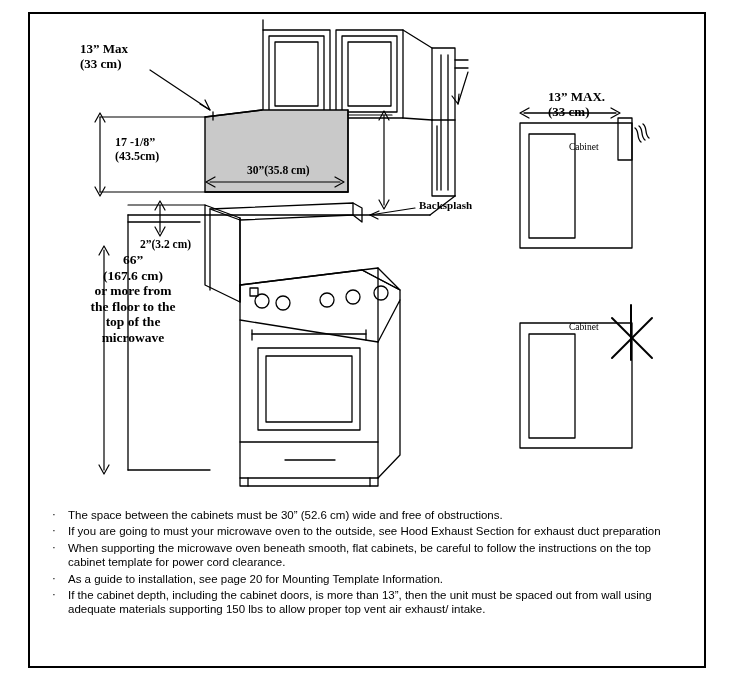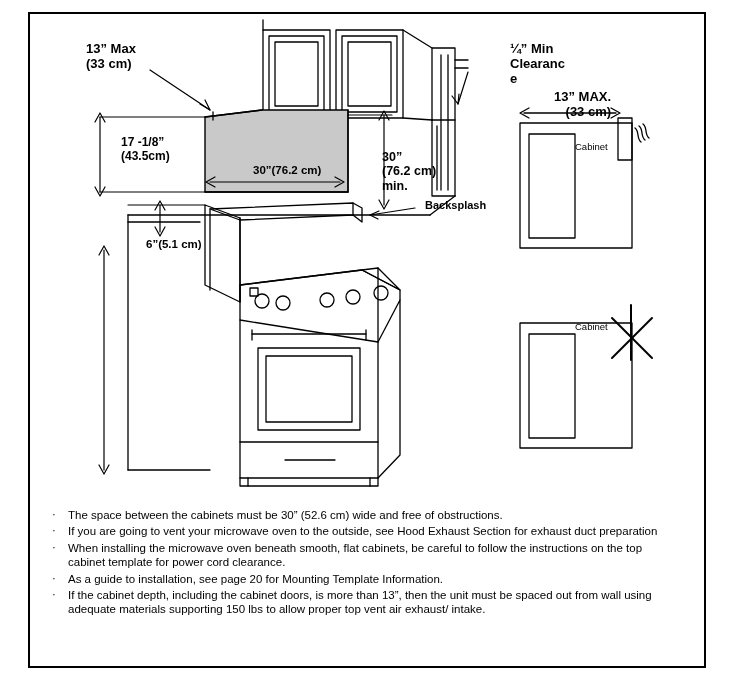--- a/index.html
+++ b/index.html
@@ -28,25 +28,24 @@
   }
   .svg-layer {
     position: absolute;
     left: 0;
     top: 0;
     width: 732px;
     height: 680px;
   }
   .lbl {
     position: absolute;
-    font-family: Liberation Sans, sans-serif;
+    font-family: Liberation Serif, serif;
     color: #000;
     line-height: 1.15;
     white-space: pre-line;
-    margin-left: 6px;
   }
   .b { font-weight: bold; }
   .title {
     font-size: 21px;
     font-weight: bold;
     letter-spacing: .3px;
   }
   .notes {
     position: absolute;
     left: 52px;
@@ -221,57 +220,57 @@
         <path d="M652 318 L612 358" stroke-width="2"></path>
       </g>
 
     </g>
   </svg>
 
 
   <div class="lbl b" style="left:80px; top:42px; font-size:13px;">13” Max
 (33 cm)</div>
 
-  <div class="lbl b" style="left:504px; top:42px; font-size:13px;">¼” Min
-Clearanc
-e</div>
 
   <div class="lbl b" style="left:115px; top:136px; font-size:12px; text-align:left;">17 -1/8”
 (43.5cm)</div>
 
-  <div class="lbl b" style="left:247px; top:164px; font-size:11.5px;">30”(76.2 cm)</div>
-
-  <div class="lbl b" style="left:376px; top:150px; font-size:12.5px;">30”
-(76.2 cm)
-min.</div>
+  <div class="lbl b" style="left:247px; top:164px; font-size:11.5px;">30”(35.8 cm)</div>
+
 
   <div class="lbl b" style="left:419px; top:199px; font-size:11px;">Backsplash</div>
 
-  <div class="lbl b" style="left:140px; top:238px; font-size:11.5px;">6”(5.1 cm)</div>
-
-
-  <div class="lbl b" style="left:548px; top:90px; font-size:13px; text-align:right;">13” MAX.
+  <div class="lbl b" style="left:140px; top:238px; font-size:11.5px;">2”(3.2 cm)</div>
+
+  <div class="lbl b" style="left:68px; top:252px; width:130px; font-size:13.5px; text-align:center;">66”
+(167.6 cm)
+or more from
+the floor to the
+top of the
+microwave</div>
+
+  <div class="lbl b" style="left:548px; top:90px; font-size:13px; text-align:left;">13” MAX.
 (33 cm)</div>
 
   <div class="lbl" style="left:569px; top:142px; font-size:9.5px;">Cabinet</div>
 
   <div class="lbl" style="left:569px; top:322px; font-size:9.5px;">Cabinet</div>
 
   <div class="notes">
     <div class="note-row">
       <span class="note-bullet">·</span>
       <span class="note-text">The space between the cabinets must be 30” (52.6 cm) wide and free of obstructions.</span>
     </div>
     <div class="note-row">
       <span class="note-bullet">·</span>
-      <span class="note-text">If you are going to vent your microwave oven to the outside, see Hood Exhaust Section for exhaust duct preparation</span>
-    </div>
-    <div class="note-row">
-      <span class="note-bullet">·</span>
-      <span class="note-text">When installing the microwave oven beneath smooth, flat cabinets, be careful to follow the instructions on the top cabinet template for power cord clearance.</span>
+      <span class="note-text">If you are going to must your microwave oven to the outside, see Hood Exhaust Section for exhaust duct preparation</span>
+    </div>
+    <div class="note-row">
+      <span class="note-bullet">·</span>
+      <span class="note-text">When supporting the microwave oven beneath smooth, flat cabinets, be careful to follow the instructions on the top cabinet template for power cord clearance.</span>
     </div>
     <div class="note-row">
       <span class="note-bullet">·</span>
       <span class="note-text">As a guide to installation, see page 20 for Mounting Template Information.</span>
     </div>
     <div class="note-row">
       <span class="note-bullet">·</span>
       <span class="note-text">If the cabinet depth, including the cabinet doors, is more than 13”, then the unit must be spaced out from wall using adequate materials supporting 150 lbs to allow proper top vent air exhaust/ intake.</span>
     </div>
   </div>

